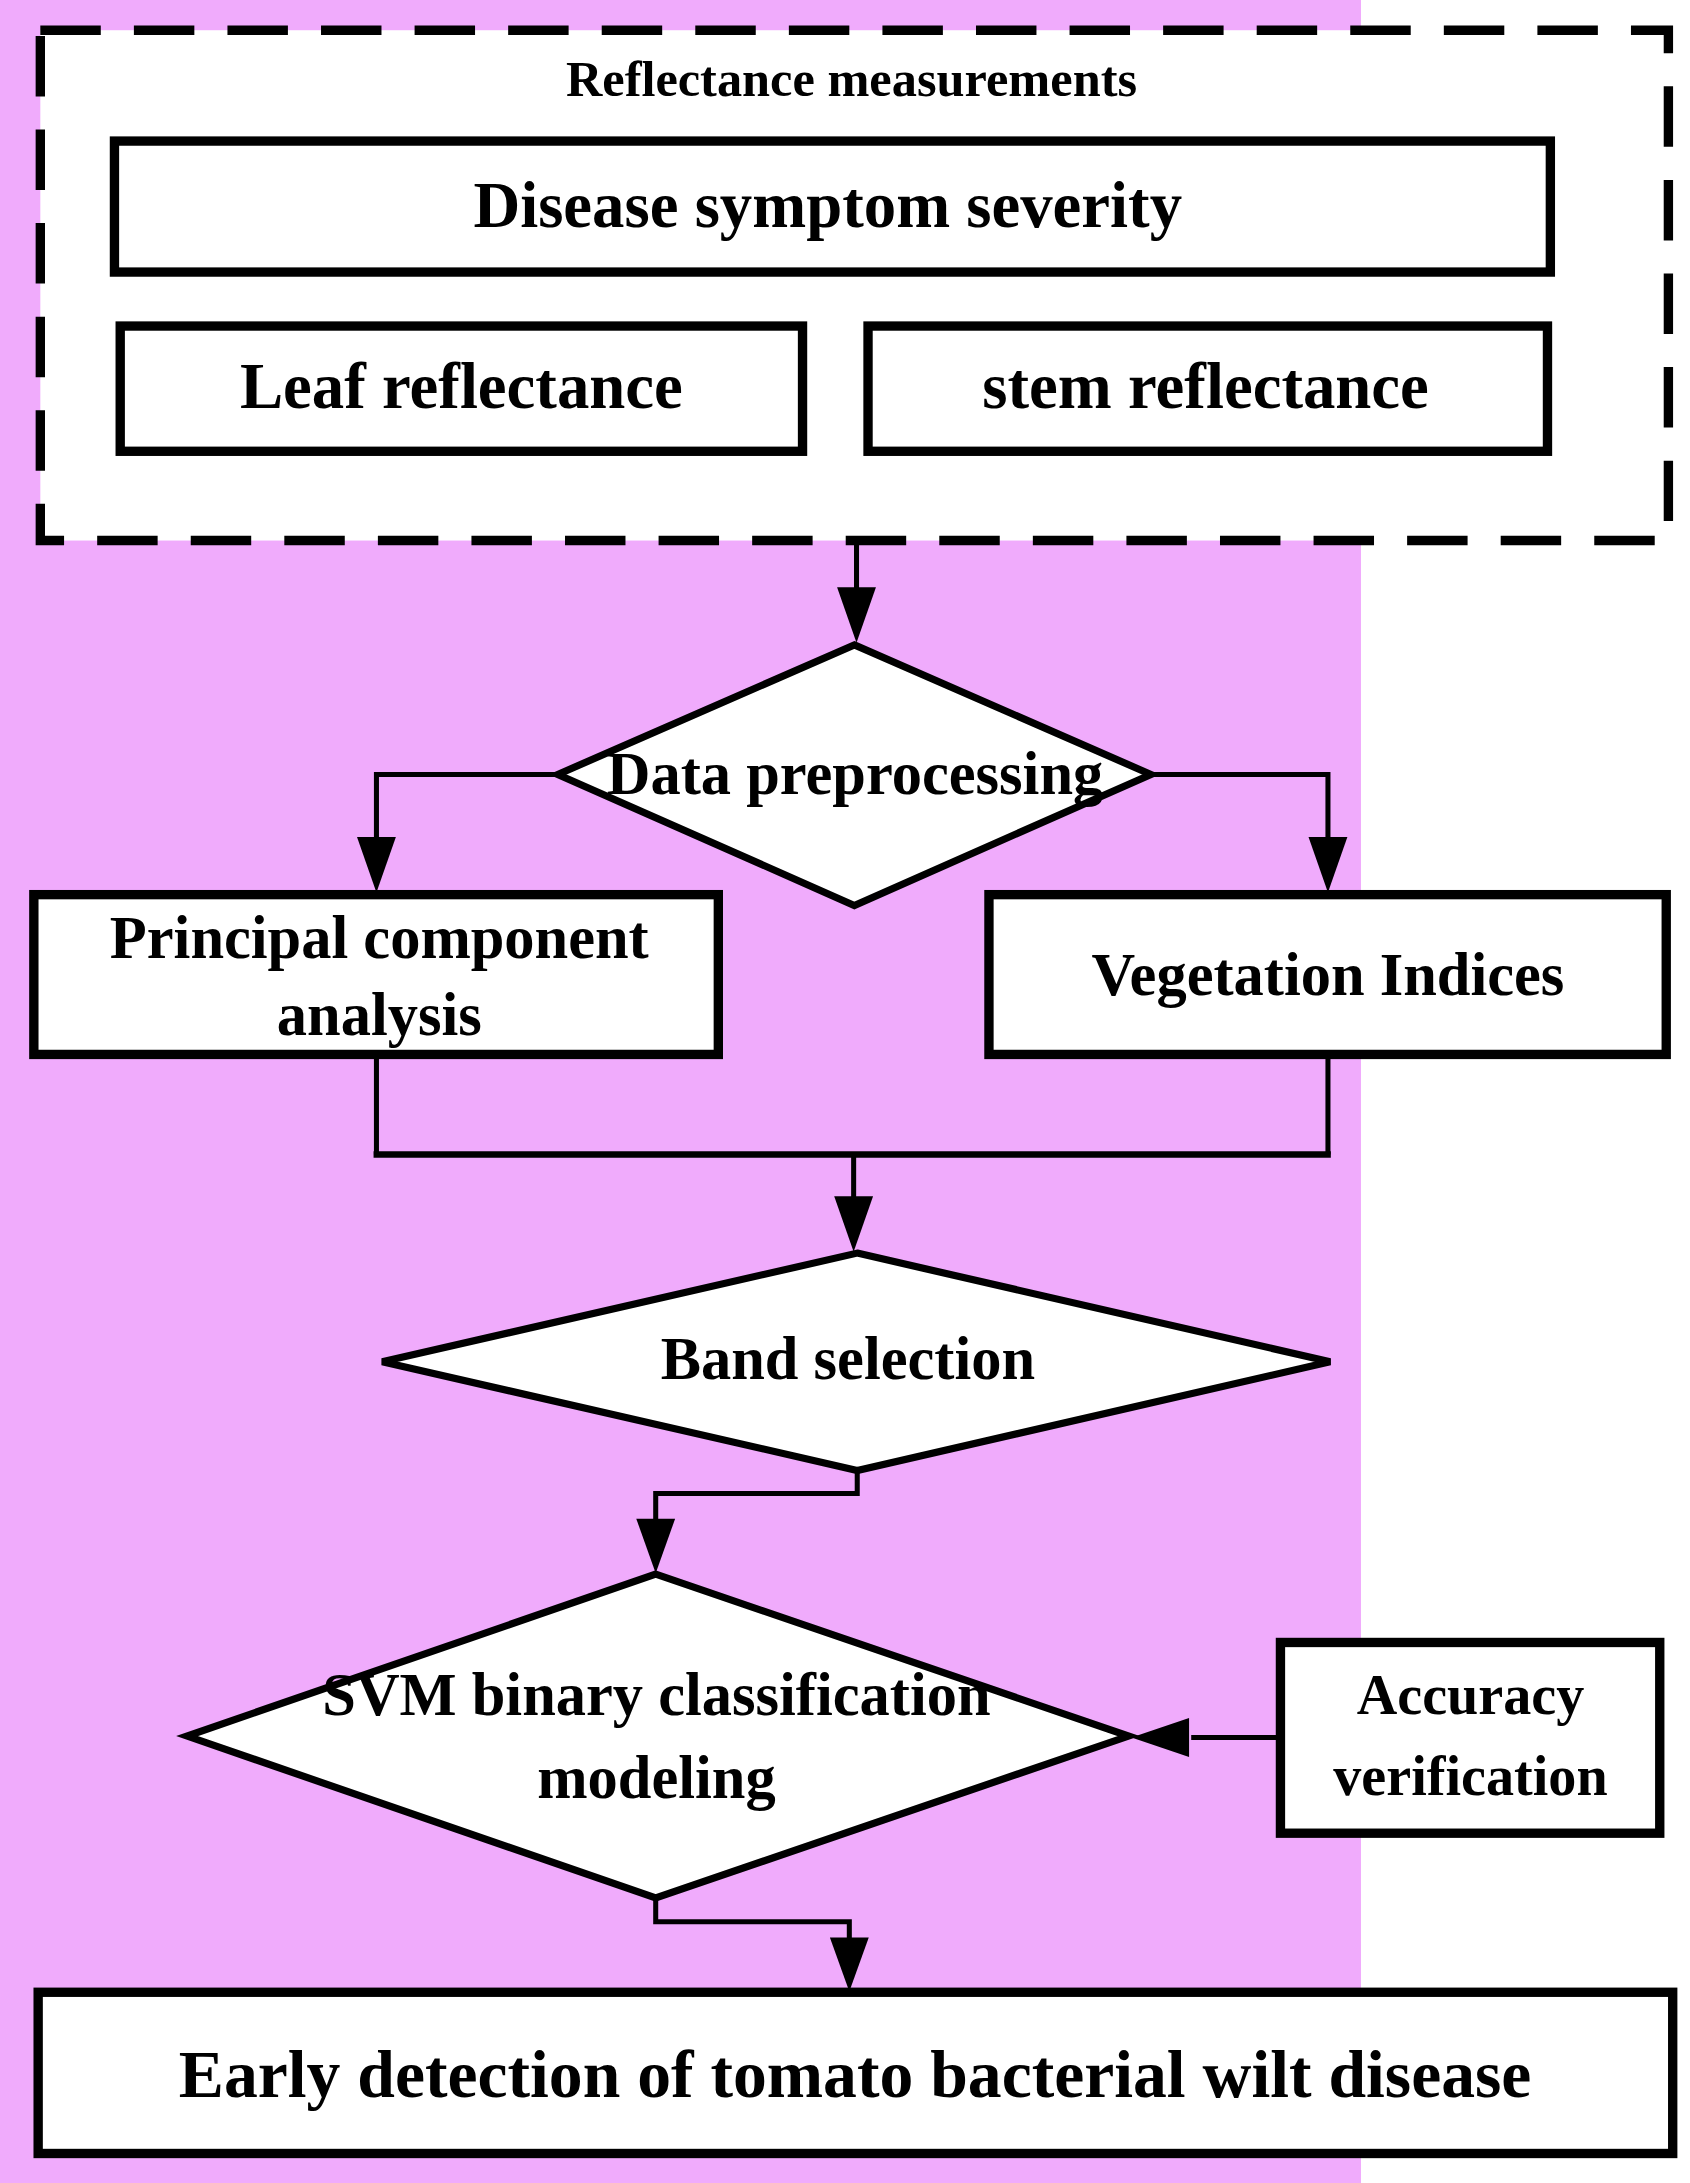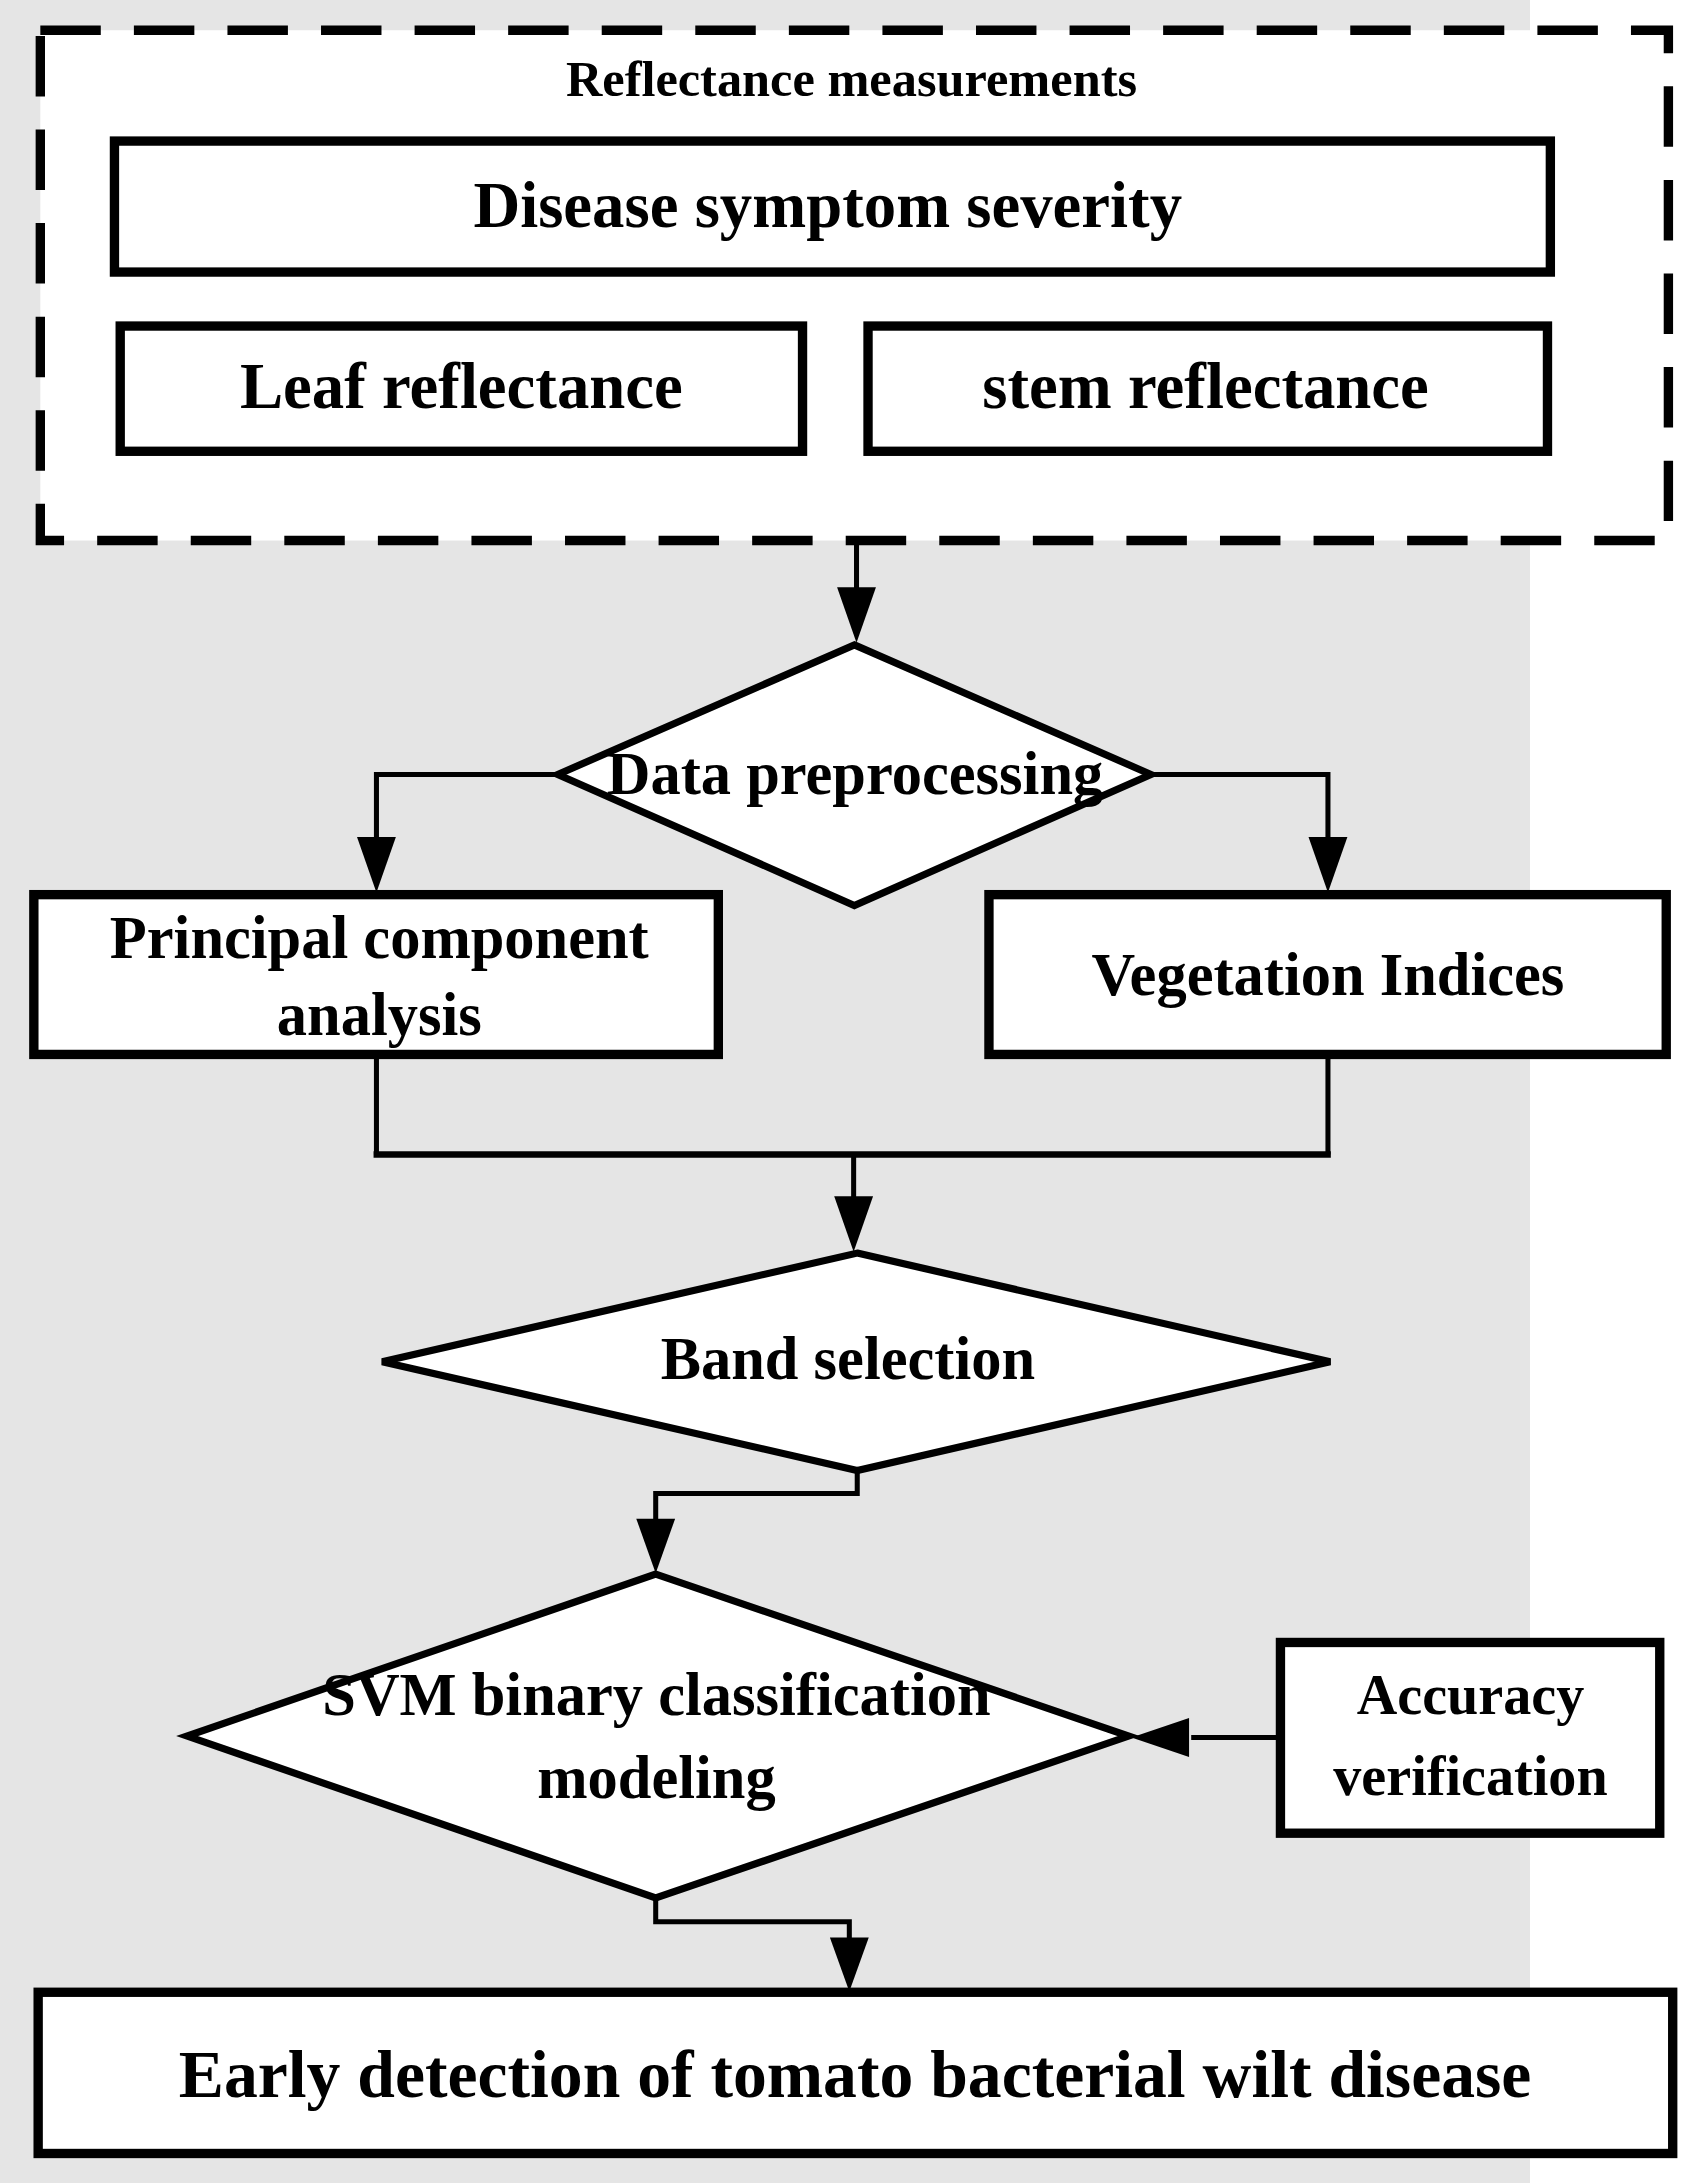--- a/index.html
+++ b/index.html
@@ -2,23 +2,23 @@
 <html style="font-size:11.5px"><head>
 <meta charset="utf-8">
 <style>
   html, body {
     margin: 0;
     padding: 0;
     background: #ffffff;
   }
   .canvas {
     position: relative;
-    width: 1530px;
+    width: 1361px;
     height: 2183px;
-    background: #e5e5e5;
+    background: #f0abfc;
   }
   svg { display: block; }
   .box {
     fill: #ffffff;
     stroke: #000000;
     stroke-width: 13;
   }
   .dashed-box {
     fill: #ffffff;
     stroke: #000000;

